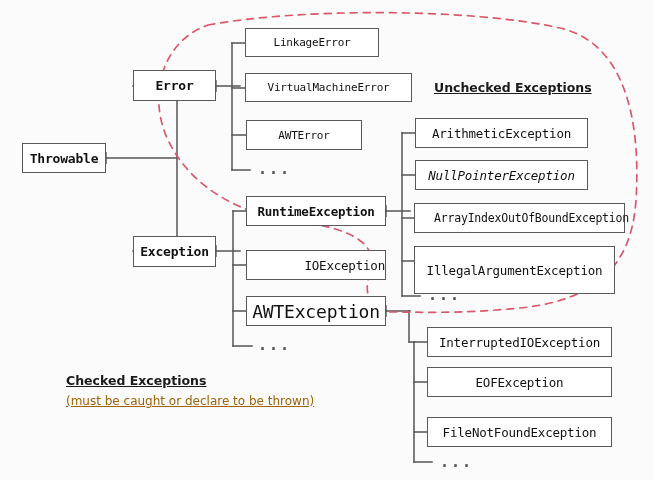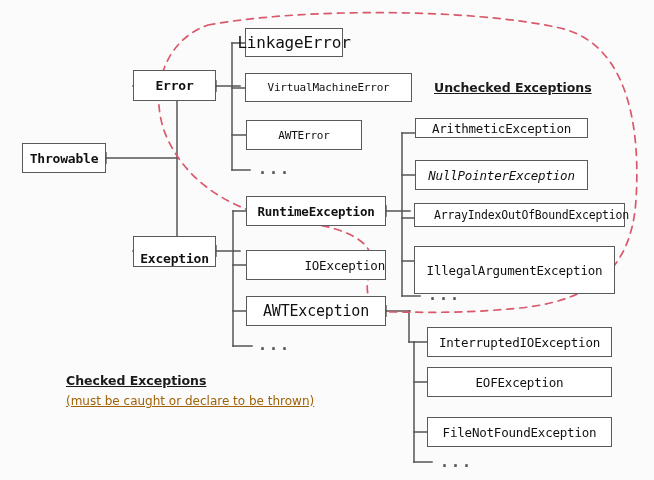--- a/index.html
+++ b/index.html
@@ -82,53 +82,53 @@
              C 148 98, 160 42, 208 25 Z" fill="none" stroke="#d9586b" stroke-width="1.7" stroke-dasharray="7 6" stroke-linecap="round"></path>
   </svg>
 
   <div class="node bold" style="left:22px;top:143px;width:84px;height:30px;font-size:13px;">
     <span>Throwable</span>
   </div>
 
   <div class="node bold" style="left:133px;top:70px;width:83px;height:31px;font-size:13px;">
     <span>Error</span>
   </div>
-  <div class="node bold" style="left:133px;top:236px;width:83px;height:31px;font-size:13px;align-items:flex-end;">
+  <div class="node bold" style="left:133px;top:236px;width:83px;height:31px;font-size:13px;">
     <span>Exception</span>
   </div>
 
-  <div class="node" style="left:245px;top:28px;width:98px;height:29px;font-size:16px;">
+  <div class="node" style="left:245px;top:28px;width:134px;height:29px;font-size:11px;">
     <span>LinkageError</span>
   </div>
   <div class="node" style="left:245px;top:73px;width:167px;height:29px;font-size:11px;">
     <span>VirtualMachineError</span>
   </div>
   <div class="node" style="left:246px;top:120px;width:116px;height:30px;font-size:11px;">
     <span>AWTError</span>
   </div>
   <div class="ellip" style="left:258px;top:160px;">...</div>
 
   <div class="node bold" style="left:246px;top:196px;width:140px;height:30px;font-size:12.5px;">
     <span>RuntimeException</span>
   </div>
   <div class="node" style="left:246px;top:250px;width:140px;height:30px;font-size:12.5px;justify-content:flex-end;">
     <span>IOException</span>
   </div>
-  <div class="node" style="left:246px;top:296px;width:140px;height:30px;font-size:15px;">
+  <div class="node" style="left:246px;top:296px;width:140px;height:30px;font-size:18px;">
     <span>AWTException</span>
   </div>
   <div class="ellip" style="left:258px;top:336px;">...</div>
 
-  <div class="node" style="left:415px;top:118px;width:173px;height:20px;font-size:12.5px;">
+  <div class="node" style="left:415px;top:118px;width:173px;height:30px;font-size:12.5px;">
     <span>ArithmeticException</span>
   </div>
   <div class="node" style="left:415px;top:160px;width:173px;height:30px;font-size:12.5px;font-style:italic;">
     <span>NullPointerException</span>
   </div>
-  <div class="node" style="left:414px;top:203px;width:211px;height:24px;font-size:11.5px;padding-left:24px;">
+  <div class="node" style="left:414px;top:203px;width:211px;height:30px;font-size:11.5px;padding-left:24px;">
     <span>ArrayIndexOutOfBoundException</span>
   </div>
   <div class="node" style="left:414px;top:246px;width:201px;height:48px;font-size:12.5px;">
     <span>IllegalArgumentException</span>
   </div>
   <div class="ellip" style="left:428px;top:286px;">...</div>
 
   <div class="node" style="left:427px;top:327px;width:185px;height:30px;font-size:12.5px;">
     <span>InterruptedIOException</span>
   </div>

